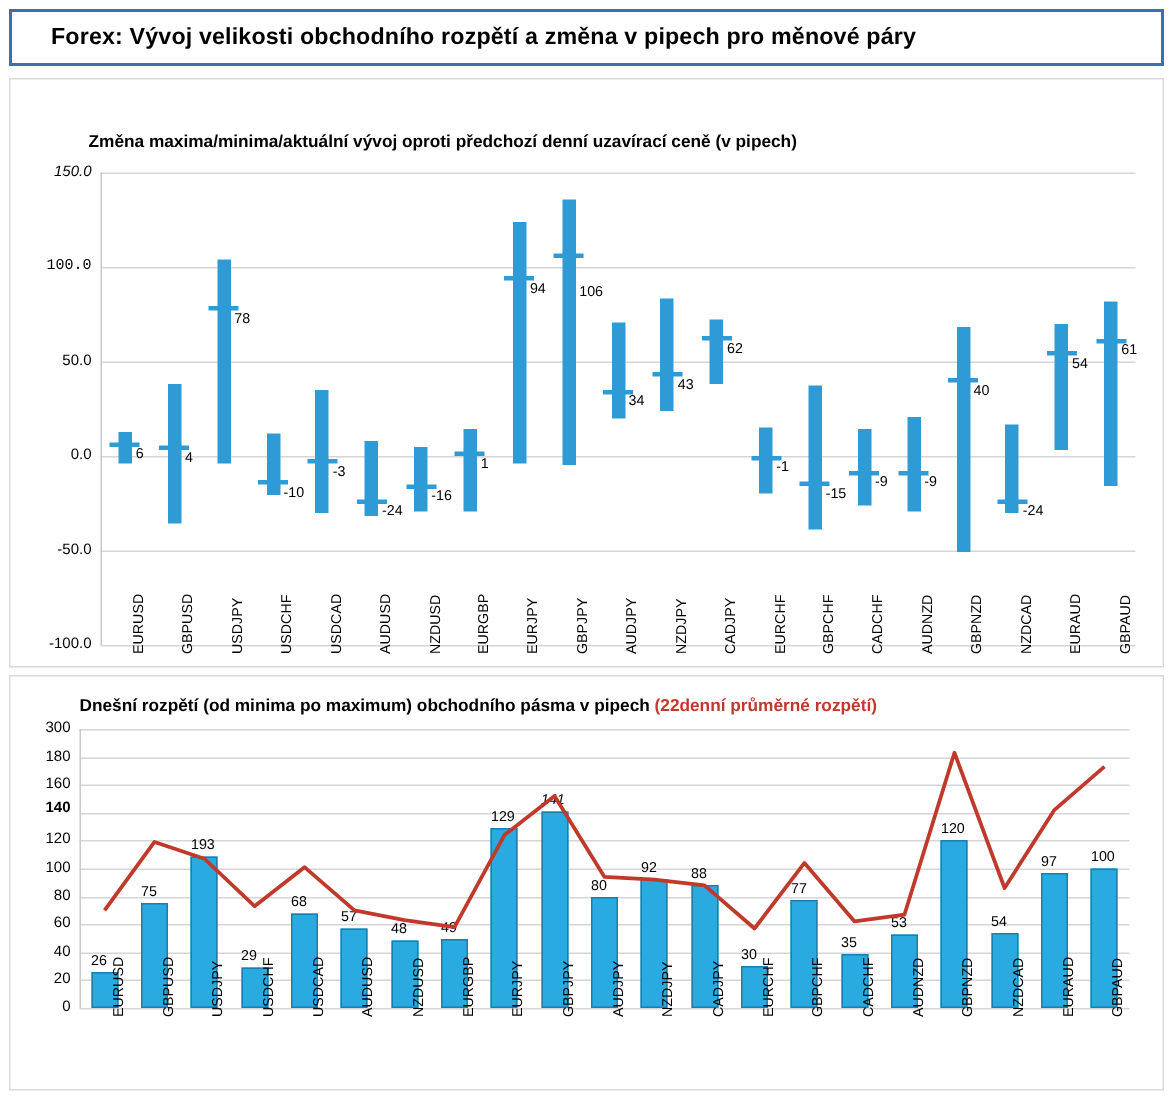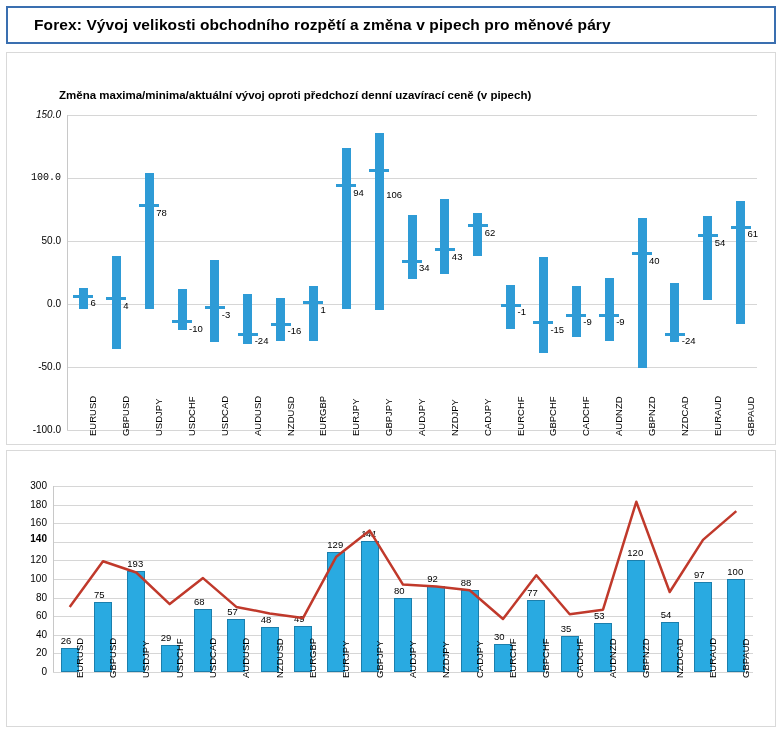--- a/index.html
+++ b/index.html
@@ -239,20 +239,21 @@
         <div class="val-label" style="left: 647.714px; top: 121.96px;">54</div>
         <div class="cat-label" style="left: 644.714px; top: 321px;">EURAUD</div>
         <div class="hl-bar" style="left: 669.071px; top: 85.68px; height: 123.48px;"></div>
         <div class="close-tick" style="left: 663.571px; width: 20px; top: 110.64px;"></div>
         <div class="val-label" style="left: 680.571px; top: 113.14px;">61</div>
         <div class="cat-label" style="left: 677.571px; top: 321px;">GBPAUD</div>
       </div>
   </div>
 
   <div class="panel" id="panel-bottom">
+    <div class="chart-title" style="left:46px; top:14px;"><span>Dnešní rozpětí (od minima po maximum) obchodního pásma v pipech </span><span class="red">(22denní průměrné rozpětí)</span></div>
     <div class="plot" id="bottom-plot" style="left: 46px; top: 35px; width: 700px; height: 186px;">
         <div class="gridline" style="top: 186px; width: 700px;"></div>
         <div class="axis-y-label" style="left: -34px; width: 28px; top: 180px;">0</div>
         <div class="gridline" style="top: 167px; width: 700px;"></div>
         <div class="axis-y-label" style="left: -34px; width: 28px; top: 161.4px;">20</div>
         <div class="gridline" style="top: 149px; width: 700px;"></div>
         <div class="axis-y-label" style="left: -34px; width: 28px; top: 142.8px;">40</div>
         <div class="gridline" style="top: 130px; width: 700px;"></div>
         <div class="axis-y-label" style="left: -34px; width: 28px; top: 124.2px;">60</div>
         <div class="gridline" style="top: 112px; width: 700px;"></div>

